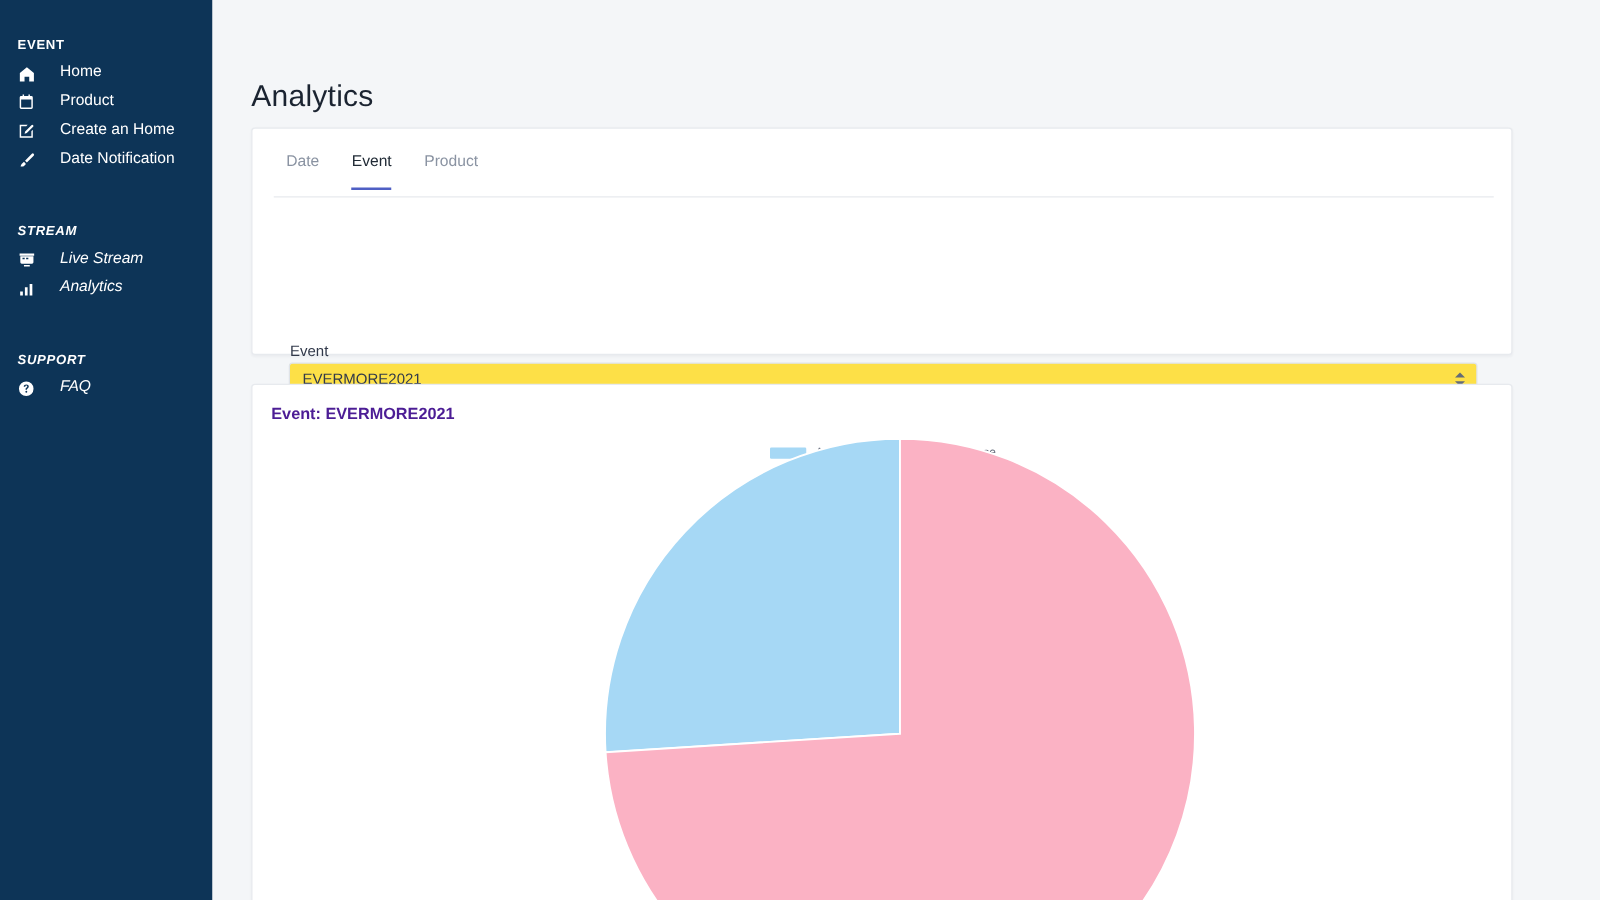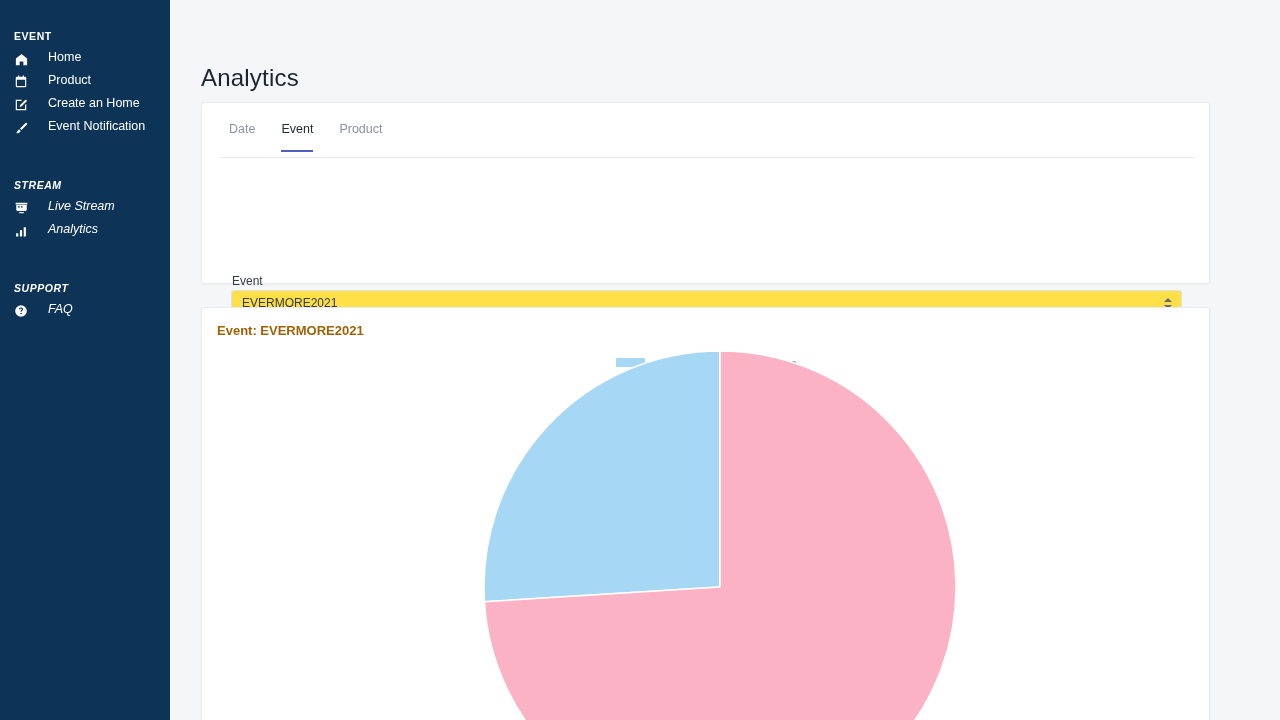--- a/index.html
+++ b/index.html
@@ -147,21 +147,21 @@
     color: #ffffff;
     font-size: 11.5px;
     font-family: "Liberation Sans", sans-serif;
     cursor: pointer;
     padding: 0;
   }
 
   
   #chart-heading {
     position: absolute; left: 15px; top: 15px;
-    font-size: 13px; font-weight: bold; color: #a16207;
+    font-size: 13px; font-weight: bold; color: #4c1d95;
   }
   #chart-area {
     position: absolute; left: 0; top: 38px;
     width: 1009px; height: 392px;
     overflow: hidden;
   }
   #legend {
     position: absolute;
     left: 0; top: 12px;
     width: 1009px;
@@ -226,21 +226,21 @@
         <span class="nav-label">Create an Home</span>
       </div>
 
       <div class="nav-item">
         <span class="nav-icon">
           <svg width="15" height="15" viewBox="0 0 24 24">
               <path d="M20.7 3.3a1.6 1.6 0 0 0-2.3 0L9.6 12l2.4 2.4 8.7-8.8a1.6 1.6 0 0 0 0-2.3z"></path>
               <path d="M8.3 13.3 5.6 16c-.9.9-1 2.3-1.9 3.2 1.6.8 3.7.6 5-.7l2.1-2.1z"></path>
             </svg>
         </span>
-        <span class="nav-label">Event Notification</span>
+        <span class="nav-label">Date Notification</span>
       </div>
     </div>
 
     <div class="nav-section">
       <div class="nav-section-title">STREAM</div>
 
       <div class="nav-item">
         <span class="nav-icon">
           <svg width="15" height="14" viewBox="0 0 24 24">
               <path d="M2 3h20v3H2z"></path>

